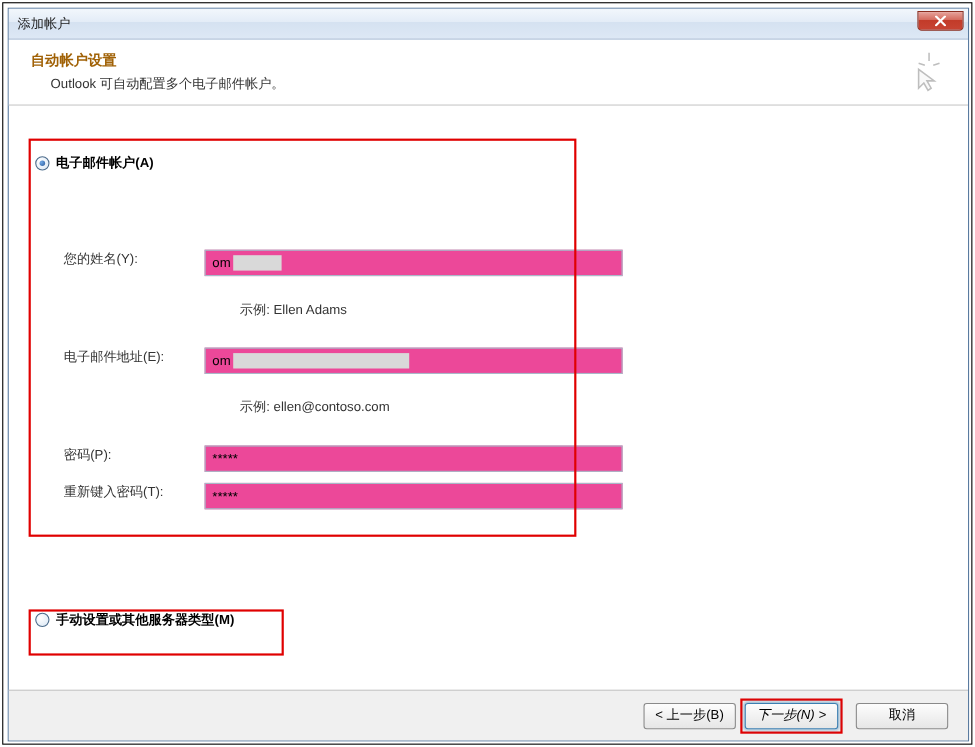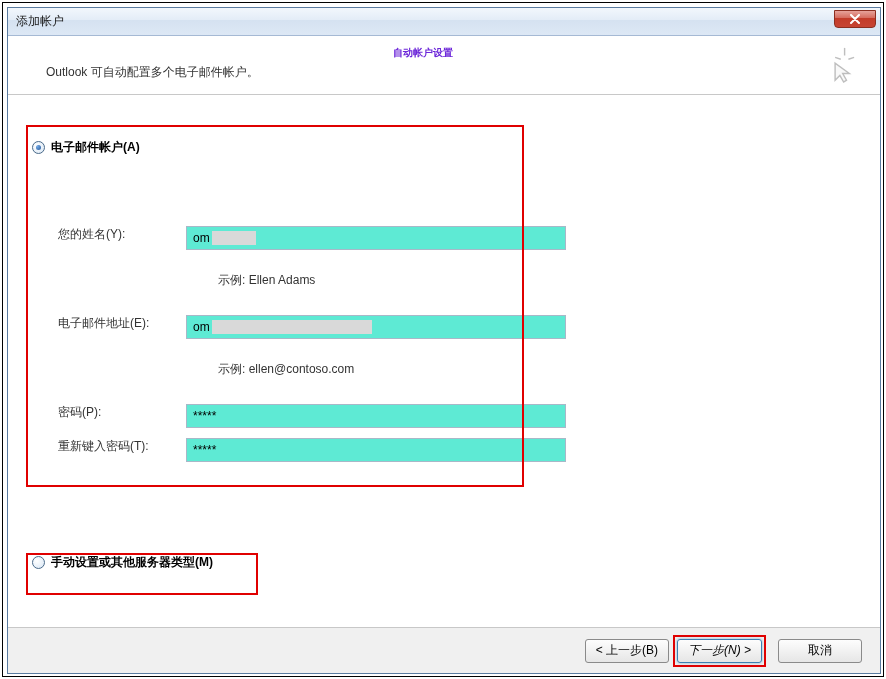--- a/index.html
+++ b/index.html
@@ -58,25 +58,24 @@
     .header-section {
       padding: 10px 16px 10px 20px;
       border-bottom: 1px solid #c8c8c8;
       display: flex;
       justify-content: space-between;
       align-items: flex-start;
       background: #fff;
     }
     .header-left { flex: 1; }
     .header-title {
-      font-size: 10px;
+      font-size: 13px;
       font-weight: bold;
-      color: #6d28d9;
+      color: #a16207;
       margin-bottom: 4px;
-      text-align: center;
     }
     .header-subtitle {
       font-size: 12px;
       color: #333;
       padding-left: 18px;
     }
     .cursor-icon {
       width: 38px;
       height: 38px;
       opacity: 0.55;
@@ -150,21 +149,21 @@
       font-size: 12px;
       color: #333;
     }
     .text-input {
       width: 380px;
       height: 24px;
       border: 1px solid #a8b8c8;
       padding: 2px 6px;
       font-size: 12px;
       font-family: inherit;
-      background: #5eead4;
+      background: #ec4899;
     }
     .text-input.pw {
       font-family: Arial, sans-serif;
       letter-spacing: 0px;
     }
     .example-row {
       padding-left: 160px;
       font-size: 12px;
       color: #333;
       margin-top: 22px;

